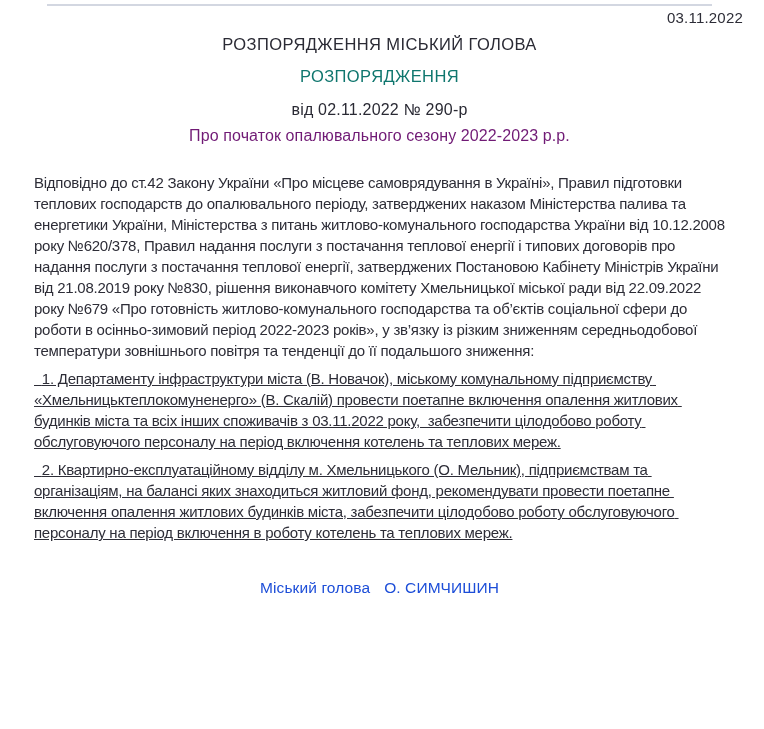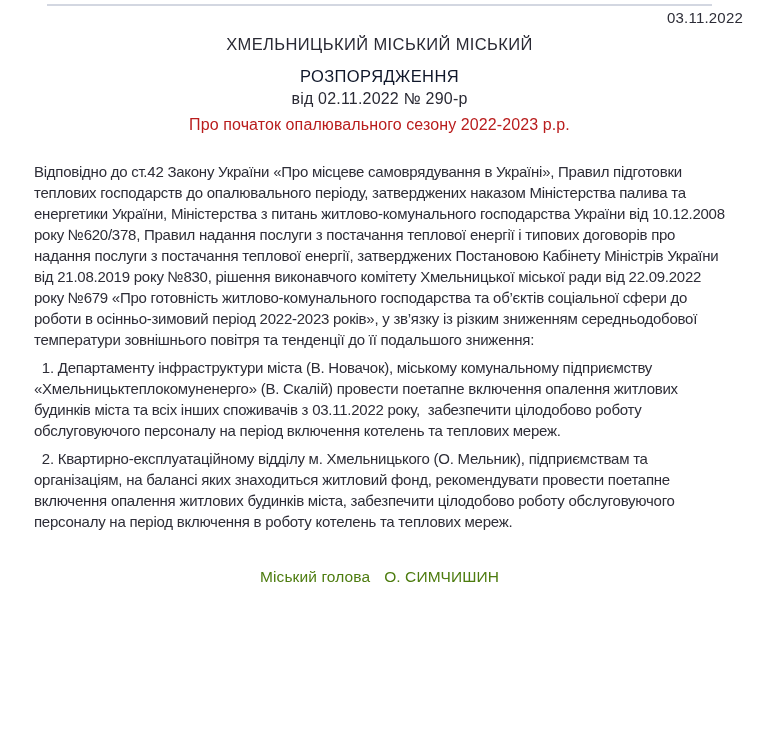--- a/index.html
+++ b/index.html
@@ -45,74 +45,75 @@
     letter-spacing: 0.4px;
     color: #29293300;
     color: #2a2a34;
   }
   .doc-type {
     margin-top: 14px;
     text-align: center;
     font-size: 16.5px;
     line-height: 18px;
     letter-spacing: 0.4px;
-    color: #0f172a;
+    color: #0f766e;
   }
   .doc-number {
-    margin-top: 5px;
+    margin-top: 16px;
     text-align: center;
     font-size: 16px;
     line-height: 17px;
     letter-spacing: 0.2px;
     color: #2a2a34;
   }
   .doc-subject {
     margin-top: 9px;
     text-align: center;
     font-size: 16px;
     line-height: 17px;
     letter-spacing: 0.1px;
-    color: #b91c1c;
+    color: #701a75;
   }
   .doc-body {
     margin-top: 28px;
   }
   .para {
     font-size: 15px;
     line-height: 21px;
     letter-spacing: -0.25px;
     white-space: pre-wrap;
     color: #2d2d37;
     text-align: left;
   }
   .para + .para {
     margin-top: 7px;
+    text-decoration: underline;
   }
   .signature {
     margin-top: 36px;
     text-align: center;
     font-size: 15.5px;
     line-height: 18px;
     letter-spacing: 0.1px;
-    color: #4d7c0f;
+    color: #1d4ed8;
   }
   .signature .sig-name {
     margin-left: 14px;
   }
 </style>
 </head>
 <body>
 
 <div class="page">
 
   <div class="top-divider"></div>
 
   <div class="doc-date">03.11.2022</div>
 
-  <div class="org-title">ХМЕЛЬНИЦЬКИЙ МІСЬКИЙ МІСЬКИЙ</div>
+  <div class="org-title">РОЗПОРЯДЖЕННЯ МІСЬКИЙ ГОЛОВА</div>
 
   <div class="doc-type">РОЗПОРЯДЖЕННЯ</div>
 
   <div class="doc-number">від 02.11.2022 № 290-р</div>
 
   <div class="doc-subject">Про початок опалювального сезону 2022-2023 р.р.</div>
 
   <div class="doc-body">
     <div class="para">Відповідно до ст.42 Закону України «Про місцеве самоврядування в Україні», Правил підготовки теплових господарств до опалювального періоду, затверджених наказом Міністерства палива та енергетики України, Міністерства з питань житлово-комунального господарства України від 10.12.2008 року №620/378, Правил надання послуги з постачання теплової енергії і типових договорів про надання послуги з постачання теплової енергії, затверджених Постановою Кабінету Міністрів України від 21.08.2019 року №830, рішення виконавчого комітету Хмельницької міської ради від 22.09.2022 року №679 «Про готовність житлово-комунального господарства та об’єктів соціальної сфери до роботи в осінньо-зимовий період 2022-2023 років», у зв’язку із різким зниженням середньодобової температури зовнішнього повітря та тенденції до її подальшого зниження:</div>
     <div class="para">  1. Департаменту інфраструктури міста (В. Новачок), міському комунальному підприємству «Хмельницьктеплокомуненерго» (В. Скалій) провести поетапне включення опалення житлових будинків міста та всіх інших споживачів з 03.11.2022 року,  забезпечити цілодобово роботу обслуговуючого персоналу на період включення котелень та теплових мереж.</div>

